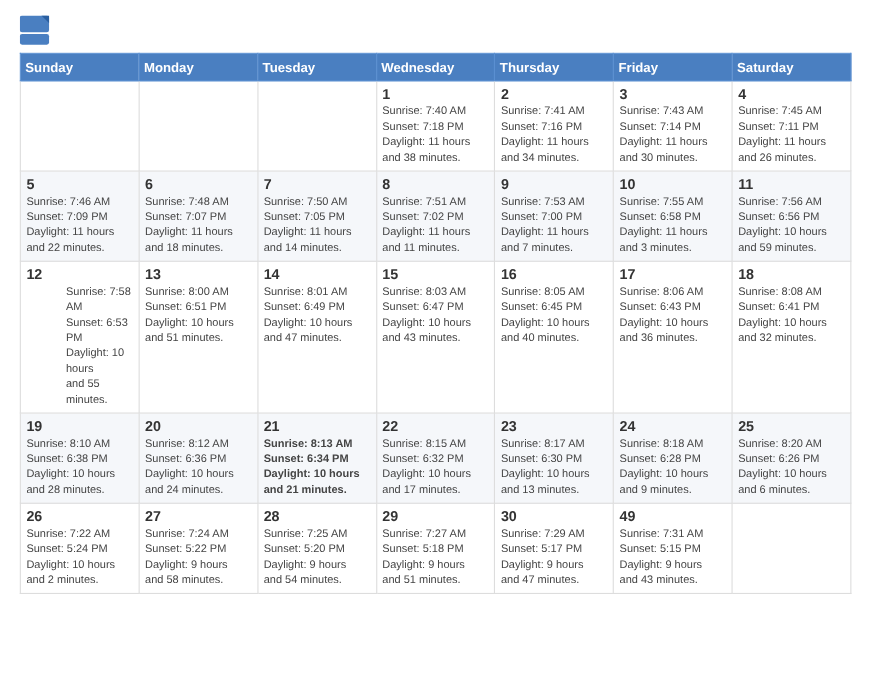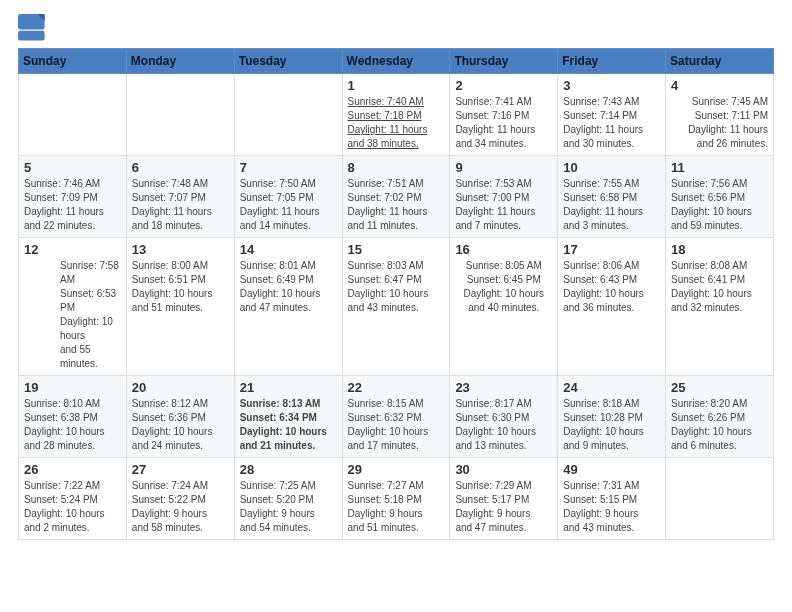--- a/index.html
+++ b/index.html
@@ -53,21 +53,21 @@
       font-size: 15px;
       color: #555;
     }
     .calendar {
       width: 100%;
       border-collapse: collapse;
       border: 1px solid #ccc;
     }
     .calendar th {
       background: #4a7fc1;
-      color: #0f172a;
+      color: #ffffff;
       font-size: 12px;
       font-weight: bold;
       padding: 5px 4px;
       text-align: left;
       border: 1px solid #5a8fd1;
     }
     .calendar td {
       vertical-align: top;
       padding: 4px 5px;
       border: 1px solid #ddd;
@@ -130,42 +130,42 @@
           <th>Saturday</th>
         </tr>
     </thead>
     <tbody id="calendar-body">
     <tr>
           <td class="empty"></td>
           <td class="empty"></td>
           <td class="empty"></td>
           <td>
             <span class="day-num">1</span>
-            <div class="day-info" style="white-space: pre-line; text-decoration: underline;">Sunrise: 7:40 AM
+            <div class="day-info" style="white-space: pre-line;">Sunrise: 7:40 AM
 Sunset: 7:18 PM
 Daylight: 11 hours
 and 38 minutes.</div>
           </td>
           <td>
             <span class="day-num">2</span>
             <div class="day-info" style="white-space: pre-line;">Sunrise: 7:41 AM
 Sunset: 7:16 PM
 Daylight: 11 hours
 and 34 minutes.</div>
           </td>
           <td>
             <span class="day-num">3</span>
             <div class="day-info" style="white-space: pre-line;">Sunrise: 7:43 AM
 Sunset: 7:14 PM
 Daylight: 11 hours
 and 30 minutes.</div>
           </td>
           <td>
             <span class="day-num">4</span>
-            <div class="day-info" style="white-space: pre-line; text-align: right;">Sunrise: 7:45 AM
+            <div class="day-info" style="white-space: pre-line;">Sunrise: 7:45 AM
 Sunset: 7:11 PM
 Daylight: 11 hours
 and 26 minutes.</div>
           </td>
         </tr>
         <tr>
           <td>
             <span class="day-num">5</span>
             <div class="day-info" style="white-space: pre-line;">Sunrise: 7:46 AM
 Sunset: 7:09 PM
@@ -239,21 +239,21 @@
           </td>
           <td>
             <span class="day-num">15</span>
             <div class="day-info" style="white-space: pre-line;">Sunrise: 8:03 AM
 Sunset: 6:47 PM
 Daylight: 10 hours
 and 43 minutes.</div>
           </td>
           <td>
             <span class="day-num">16</span>
-            <div class="day-info" style="white-space: pre-line; text-align: center;">Sunrise: 8:05 AM
+            <div class="day-info" style="white-space: pre-line;">Sunrise: 8:05 AM
 Sunset: 6:45 PM
 Daylight: 10 hours
 and 40 minutes.</div>
           </td>
           <td>
             <span class="day-num">17</span>
             <div class="day-info" style="white-space: pre-line;">Sunrise: 8:06 AM
 Sunset: 6:43 PM
 Daylight: 10 hours
 and 36 minutes.</div>
@@ -298,21 +298,21 @@
           <td>
             <span class="day-num">23</span>
             <div class="day-info" style="white-space: pre-line;">Sunrise: 8:17 AM
 Sunset: 6:30 PM
 Daylight: 10 hours
 and 13 minutes.</div>
           </td>
           <td>
             <span class="day-num">24</span>
             <div class="day-info" style="white-space: pre-line;">Sunrise: 8:18 AM
-Sunset: 10:28 PM
+Sunset: 6:28 PM
 Daylight: 10 hours
 and 9 minutes.</div>
           </td>
           <td>
             <span class="day-num">25</span>
             <div class="day-info" style="white-space: pre-line;">Sunrise: 8:20 AM
 Sunset: 6:26 PM
 Daylight: 10 hours
 and 6 minutes.</div>
           </td>

